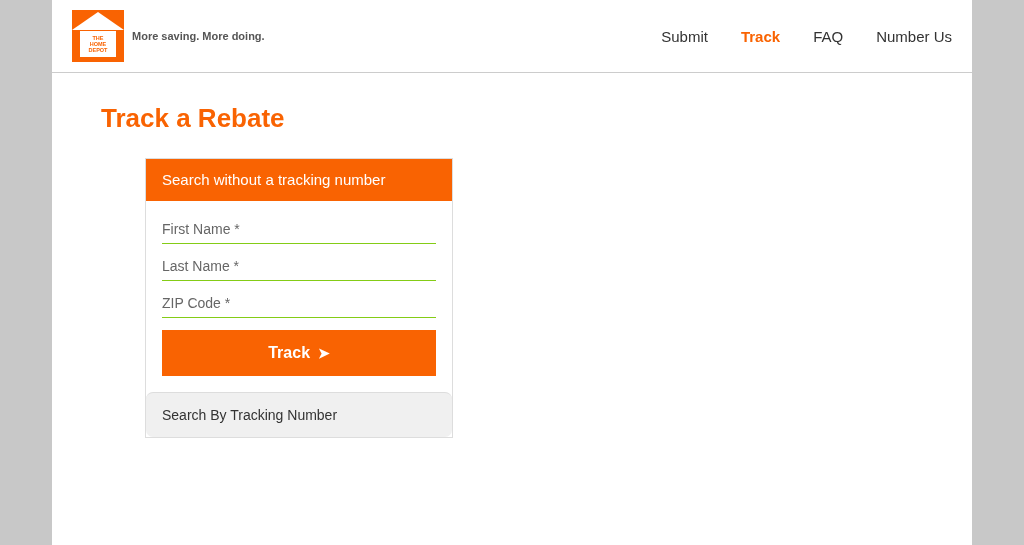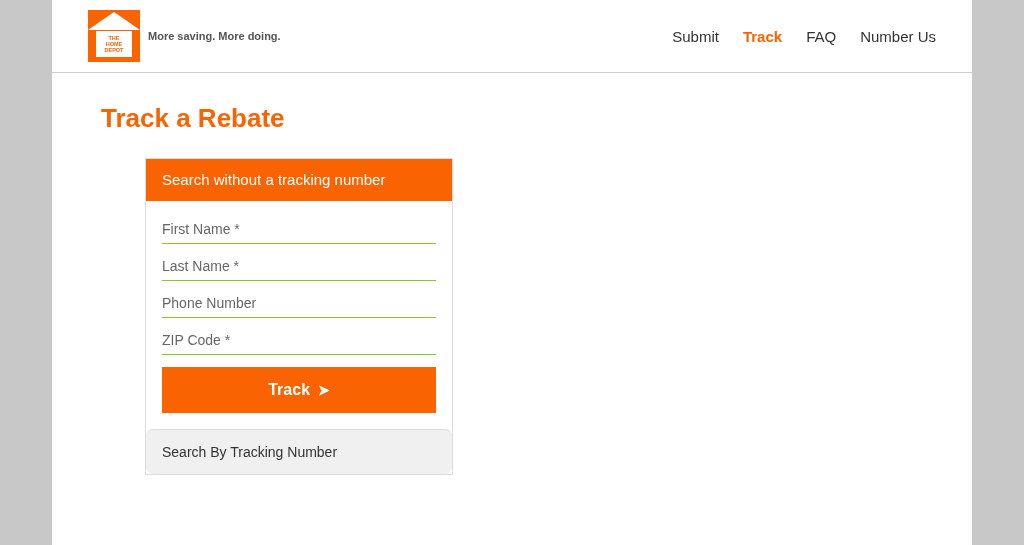--- a/index.html
+++ b/index.html
@@ -21,21 +21,21 @@
     .main-content {
       width: 920px;
       background: #ffffff;
       min-height: 545px;
     }
     
     .header {
       display: flex;
       align-items: center;
       justify-content: space-between;
-      padding: 10px 36px;
+      padding: 10px 20px;
       border-bottom: 1px solid #cccccc;
     }
     .logo-area {
       display: flex;
       align-items: center;
       gap: 8px;
     }
     .logo-box {
       width: 52px;
       height: 52px;
@@ -76,21 +76,21 @@
     .tagline {
       font-size: 11px;
       color: #555;
     }
     .tagline span {
       font-weight: bold;
     }
     .nav-links {
       display: flex;
       align-items: center;
-      gap: 24px;
+      gap: 33px;
     }
     .nav-link {
       font-size: 15px;
       color: #333;
       text-decoration: none;
       cursor: pointer;
     }
     .nav-link.active {
       color: #f96302;
       font-weight: bold;
@@ -207,23 +207,20 @@
         </div>
 
         <div class="form-fields">
           <div class="form-field">
             <input class="form-input" type="text" placeholder="First Name *" style="">
           </div>
           <div class="form-field">
             <input class="form-input" type="text" placeholder="Last Name *" style="">
           </div>
           <div class="form-field">
-            <input class="form-input" type="text" placeholder="Phone Number" style="">
-          </div>
-          <div class="form-field">
             <input class="form-input" type="text" placeholder="ZIP Code *" style="">
           </div>
 
           <button class="track-button">
             <span>Track</span>
             <span class="chevron-right">➤</span>
           </button>
         </div>
 
         <div class="form-card-footer">Search By Tracking Number</div>

